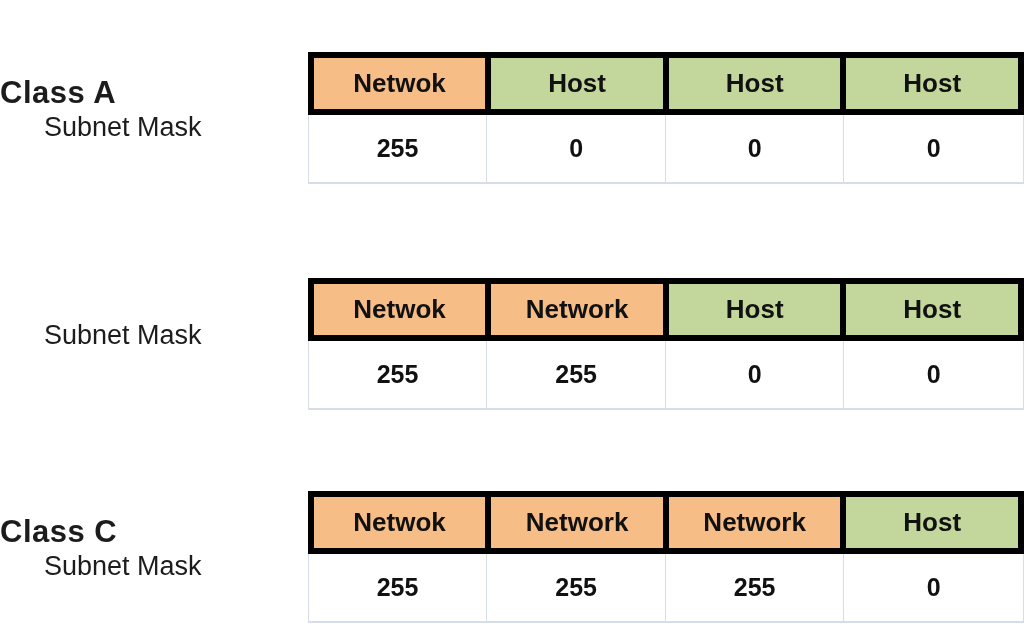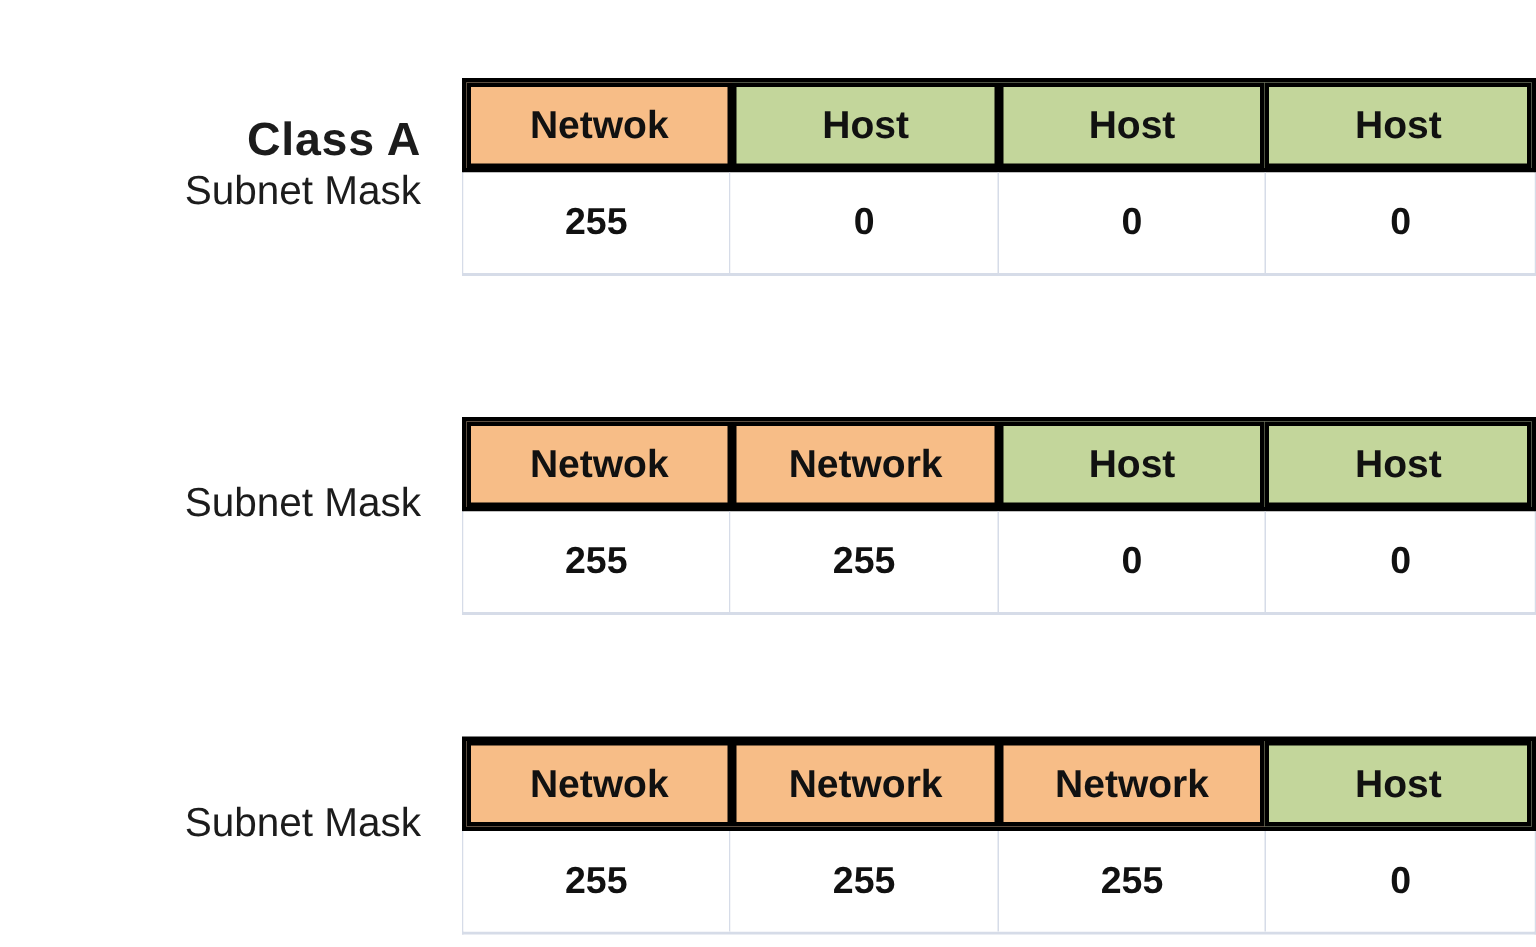--- a/index.html
+++ b/index.html
@@ -24,21 +24,21 @@
   }
   .group.g0 { top: 52px; }
   .group.g1 { top: 278px; }
   .group.g2 { top: 491px; }
 
   .label-block {
     width: 283px;
     display: flex;
     flex-direction: column;
     justify-content: center;
-    align-items: flex-end;
+    align-items: flex-start;
     padding-bottom: 10px;
     box-sizing: border-box;
   }
   .class-label {
     font-size: 31px;
     font-weight: bold;
     color: var(--label-text, #1c1c1c);
     letter-spacing: 0.5px;
     line-height: 1.15;
   }
@@ -135,20 +135,21 @@
         <div class="val-cell">255</div>
         <div class="val-cell">255</div>
         <div class="val-cell">0</div>
         <div class="val-cell">0</div>
       </div>
     </div>
   </div>
 
   <div class="group g2">
     <div class="label-block">
+      <div class="class-label">Class C</div>
       <div class="sub-label">Subnet Mask</div>
     </div>
     <div class="mask-table">
       <div class="hdr-row">
         <div class="hdr-cell network">Netwok</div>
         <div class="hdr-cell network">Network</div>
         <div class="hdr-cell network">Network</div>
         <div class="hdr-cell host">Host</div>
       </div>
       <div class="val-row">

